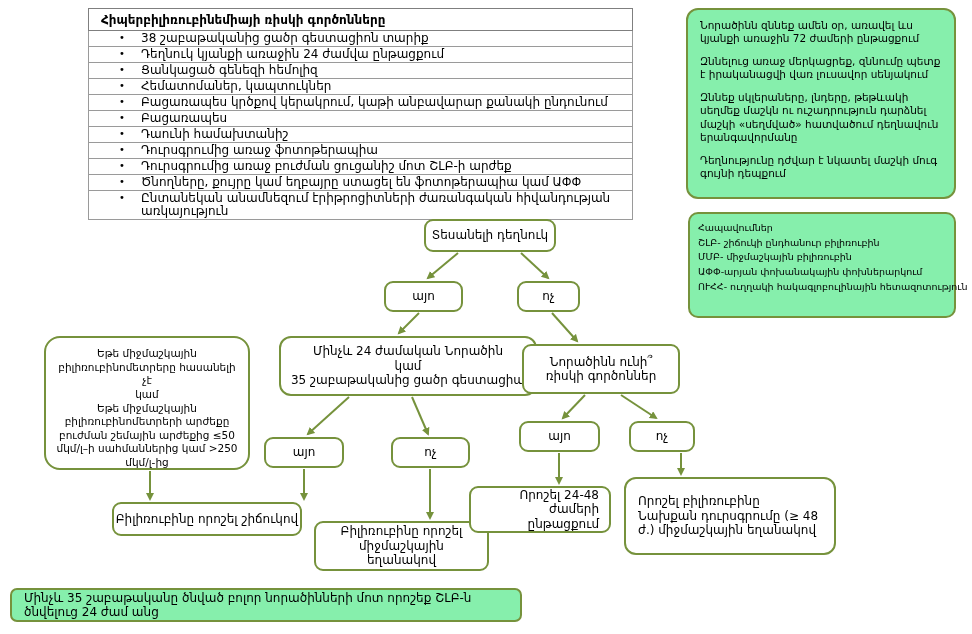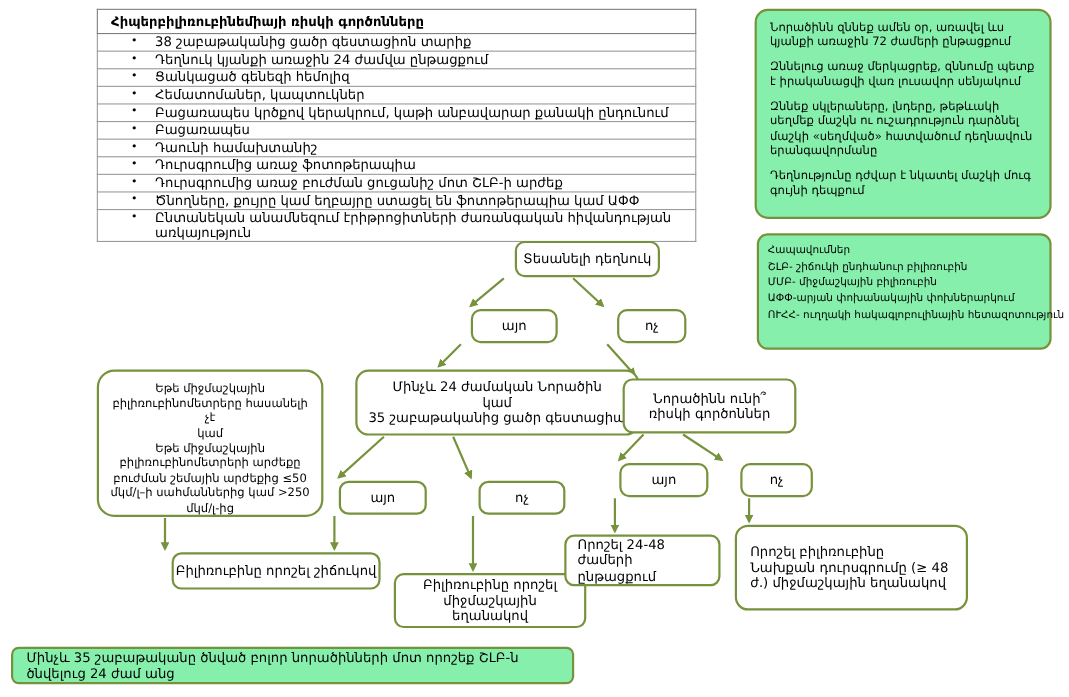--- a/index.html
+++ b/index.html
@@ -29,40 +29,40 @@
   .advice{left:686px;top:8px;width:270px;height:191px;padding:9px 12px;font-size:10.5px;line-height:1.28;border-radius:12px;}
   .advice p{margin:0 0 9px 0;}
   .abbr{left:688px;top:212px;width:268px;height:106px;padding:7px 8px;font-size:9.5px;line-height:1.55;border-radius:10px;}
   .abbr div{white-space:nowrap;}
   .bottom-note{left:10px;top:588px;width:512px;height:34px;display:flex;align-items:center;padding:0 12px;font-size:12px;border-radius:7px;}
 
   
   .fbox{
     position:absolute;border:2px solid #76923C;border-radius:9px;background:#fff;
     display:flex;align-items:center;justify-content:center;text-align:center;
-    font-size:12px;line-height:1.2;margin-left:44px;
+    font-size:12px;line-height:1.2;
   }
   .pre{white-space:pre-line;}
   .fb-start{left:424px;top:219px;width:132px;height:33px;}
   .fb-yes1{left:384px;top:281px;width:79px;height:31px;}
   .fb-no1{left:517px;top:281px;width:63px;height:31px;}
   .fb-cond-age{left:279px;top:336px;width:258px;height:60px;border-radius:12px;}
   .fb-cond-risk{left:522px;top:344px;width:158px;height:50px;padding:14px 10px;}
   .fb-tc-note{
     left:44px;top:336px;width:206px;height:134px;border-radius:16px;
     text-align:center;align-items:flex-start;justify-content:flex-start;
     padding:9px 10px;font-size:10.5px;line-height:1.3;
   }
   .fb-yes2{left:264px;top:437px;width:80px;height:31px;}
   .fb-no2{left:391px;top:437px;width:79px;height:31px;}
   .fb-yes3{left:519px;top:421px;width:81px;height:31px;}
   .fb-no3{left:629px;top:421px;width:66px;height:31px;}
   .fb-serum{left:112px;top:502px;width:190px;height:34px;}
   .fb-tc-action{left:314px;top:521px;width:175px;height:50px;padding:2px 8px;}
-  .fb-2448{left:469px;top:486px;width:142px;height:47px;text-align:left;justify-content:flex-start;padding:4px 10px;}
+  .fb-2448{left:469px;top:486px;width:142px;height:47px;text-align:right;justify-content:flex-start;padding:4px 10px;}
   .fb-discharge{left:624px;top:477px;width:212px;height:78px;text-align:left;justify-content:flex-start;padding:6px 12px;border-radius:12px;}
 
   .arrows{position:absolute;left:0;top:0;}
 </style>
 </head>
 <body>
 
 <div class="canvas">
 
   <table class="risk-table">

